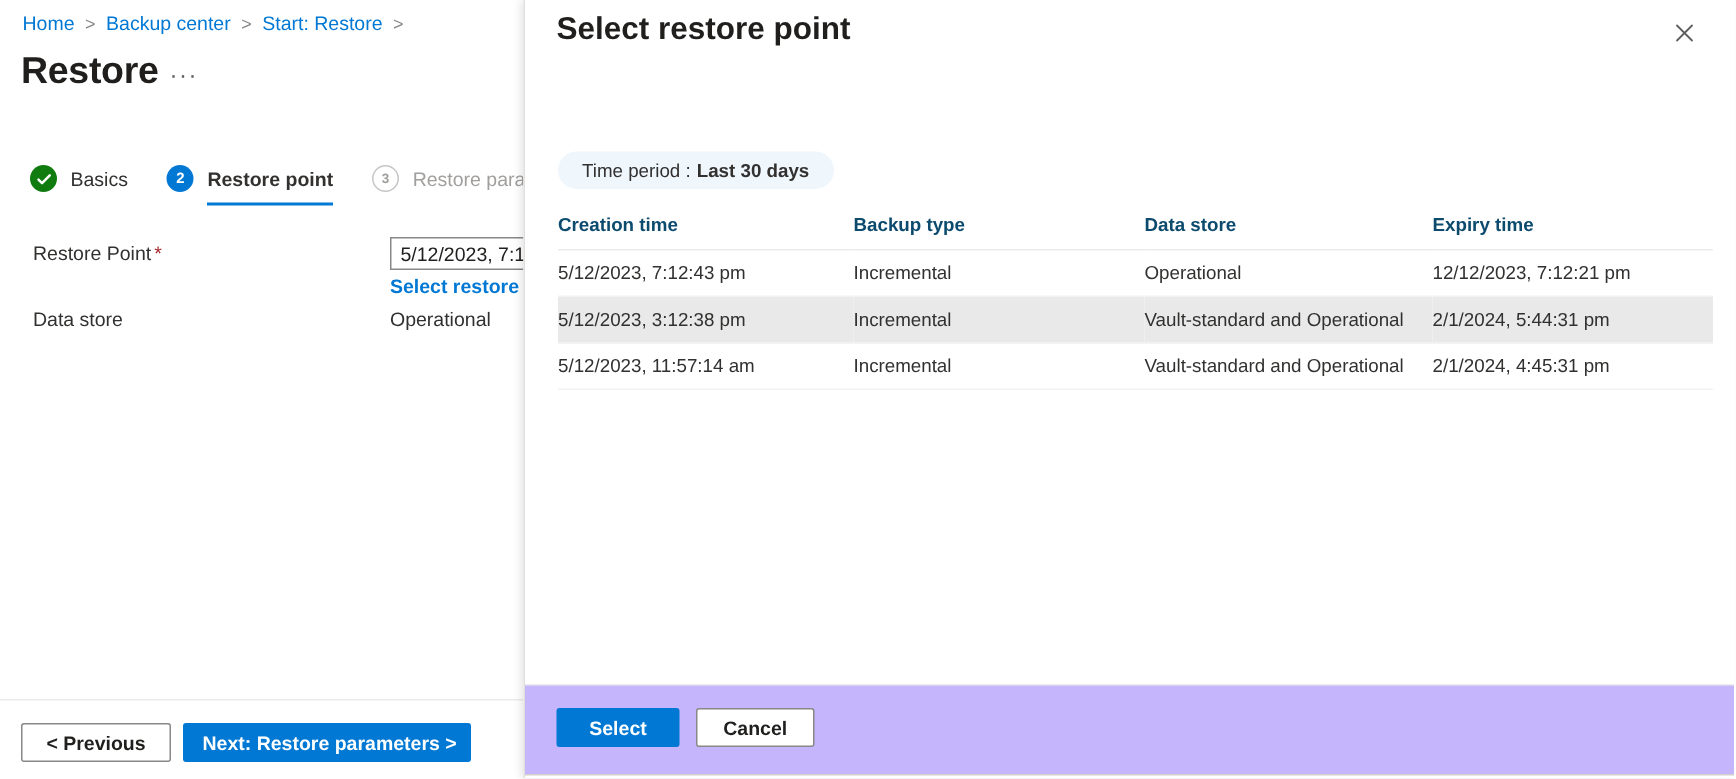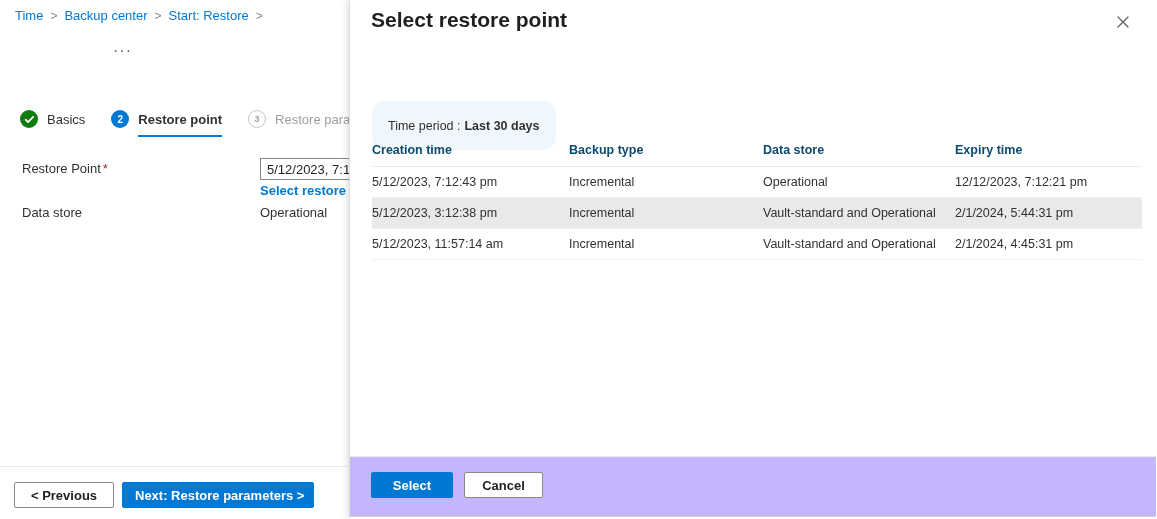--- a/index.html
+++ b/index.html
@@ -247,21 +247,21 @@
   }
 
   #time-period-chip {
     position: absolute;
     left: 22px; top: 101px;
     height: 25px;
     display: inline-flex;
     align-items: center;
     background: #eff6fc;
     border-radius: 13px;
-    padding: 12px 16px;
+    padding: 0 16px;
     font-size: 12.5px;
     color: #323130;
     cursor: pointer;
     white-space: nowrap;
   }
   #time-period-chip .chip-value { font-weight: 700; margin-left: 4px; }
 
   
   #rp-table {
     position: absolute;
@@ -321,28 +321,29 @@
     background: #ffffff;
     border-top: 1px solid #d2d0ce;
   }
 </style>
 </head>
 <body>
 
 <div id="wizard-page">
 
   <div id="breadcrumb">
-    <span class="crumb-link">Time</span>
+    <span class="crumb-link">Home</span>
     <span class="crumb-sep">&gt;</span>
     <span class="crumb-link">Backup center</span>
     <span class="crumb-sep">&gt;</span>
     <span class="crumb-link">Start: Restore</span>
     <span class="crumb-sep">&gt;</span>
   </div>
 
+  <div id="page-title">Restore</div>
   <div id="page-title-ellipsis">···</div>
 
   <div id="step-tabs">
 
     <div class="step">
       <span class="step-marker marker-done">
         <svg width="11" height="11" viewBox="0 0 12 12" aria-hidden="true">
           <path d="M1.8 6.2 L4.4 8.8 L10 3.1" fill="none" stroke="#ffffff" stroke-width="1.8" stroke-linecap="round" stroke-linejoin="round"></path>
         </svg>
       </span>

